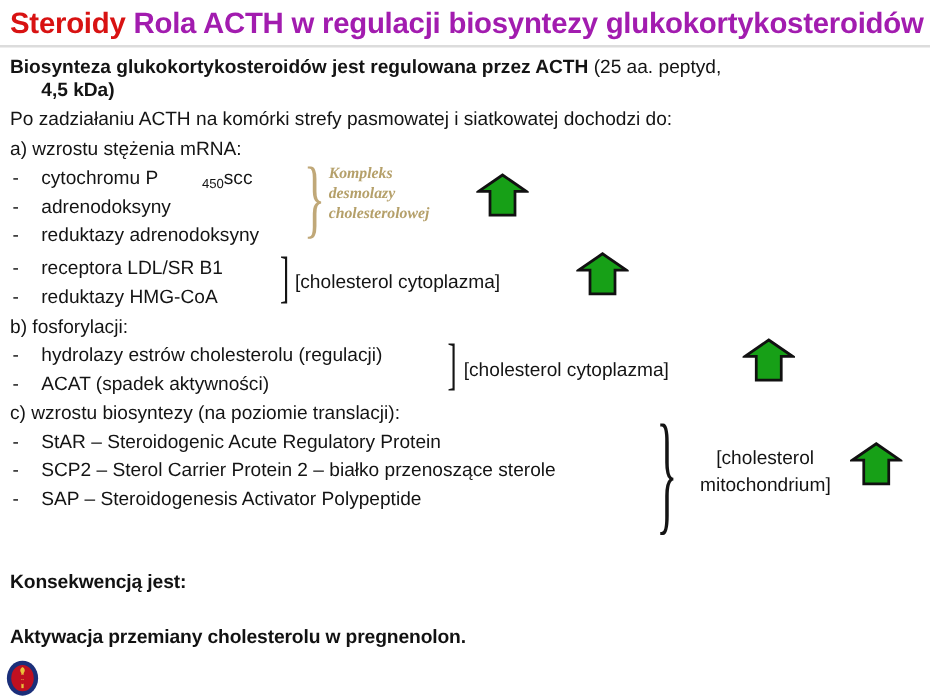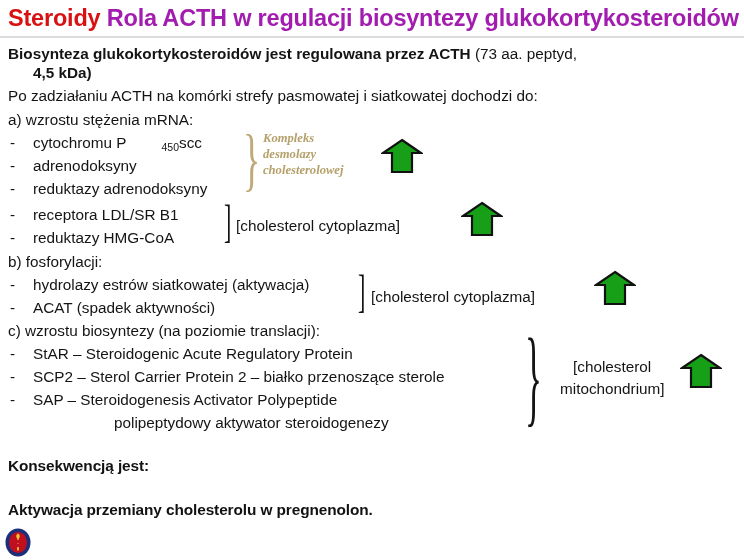--- a/index.html
+++ b/index.html
@@ -112,21 +112,21 @@
 <body>
 
 <div class="slide">
 
   <div class="title-bar">
     <span class="title-text title-steroidy">Steroidy</span><span class="title-text">&nbsp;</span><span class="title-text title-rest">Rola ACTH w regulacji biosyntezy glukokortykosteroidów</span>
   </div>
   <div class="title-rule"></div>
 
   <div class="ln" style="left:8px; top:44px;">
-    <span class="bold" style="font-weight:bold;">Biosynteza glukokortykosteroidów jest regulowana przez ACTH</span><span> (73 aa. peptyd,</span>
+    <span class="bold" style="font-weight:bold;">Biosynteza glukokortykosteroidów jest regulowana przez ACTH</span><span> (25 aa. peptyd,</span>
   </div>
   <div class="ln bold" style="left:33px; top:63px;">4,5 kDa)</div>
   <div class="ln" style="left:8px; top:110px;">a)  wzrostu stężenia mRNA:</div>
 
   <div class="ln" style="left:8px; top:86px;">Po zadziałaniu ACTH na komórki strefy pasmowatej i siatkowatej dochodzi do:</div>
 
   <div class="dash" style="left:10px; top:133px;">-</div>
   <div class="ln" style="left:33px; top:133px;">
     <span>cytochromu P</span><span class="sub">450</span><span>scc</span>
   </div>
@@ -160,21 +160,21 @@
 
   <div class="arrow" style="left:461px; top:201px; width:42px; height:37px;">
     <svg viewBox="0 0 42 37" width="42" height="37" xmlns="http://www.w3.org/2000/svg">
       <path d="M21 2 L40 15 L31 15 L31 34 L11 34 L11 15 L2 15 Z" fill="#17a017" stroke="#111111" stroke-width="2.2" stroke-linejoin="miter"></path>
     </svg>
   </div>
 
   <div class="ln" style="left:8px; top:252px;">b) fosforylacji:</div>
 
   <div class="dash" style="left:10px; top:275px;">-</div>
-  <div class="ln" style="left:33px; top:275px;">hydrolazy estrów siatkowatej (aktywacja)</div>
+  <div class="ln" style="left:33px; top:275px;">hydrolazy estrów cholesterolu (regulacji)</div>
 
   <div class="dash" style="left:10px; top:298px;">-</div>
   <div class="ln" style="left:33px; top:298px;">ACAT (spadek aktywności)</div>
 
   <div class="brace" style="left:358px; top:270px; font-size:26px; transform:scale(0.85,1.75);">]</div>
   <div class="ln" style="left:371px; top:287px;">[cholesterol cytoplazma]</div>
 
   <div class="arrow" style="left:594px; top:270px; width:42px; height:37px;">
     <svg viewBox="0 0 42 37" width="42" height="37" xmlns="http://www.w3.org/2000/svg">
       <path d="M21 2 L40 15 L31 15 L31 34 L11 34 L11 15 L2 15 Z" fill="#17a017" stroke="#111111" stroke-width="2.2" stroke-linejoin="miter"></path>
@@ -185,21 +185,20 @@
 
   <div class="dash" style="left:10px; top:344px;">-</div>
   <div class="ln" style="left:33px; top:344px;">StAR – Steroidogenic Acute Regulatory Protein</div>
 
   <div class="dash" style="left:10px; top:367px;">-</div>
   <div class="ln" style="left:33px; top:367px;">SCP2 – Sterol Carrier Protein 2 – białko przenoszące sterole</div>
 
   <div class="dash" style="left:10px; top:390px;">-</div>
   <div class="ln" style="left:33px; top:390px;">SAP – Steroidogenesis Activator Polypeptide</div>
 
-  <div class="ln" style="left:114px; top:413px;">polipeptydowy aktywator steroidogenezy</div>
 
   <div class="brace" style="left:525px; top:325px; font-size:44px; transform:scale(0.8,2.45);">}</div>
 
   <div class="ln" style="left:573px; top:357px;">[cholesterol</div>
   <div class="ln" style="left:560px; top:379px;">mitochondrium]</div>
 
   <div class="arrow" style="left:680px; top:353px; width:42px; height:37px;">
     <svg viewBox="0 0 42 37" width="42" height="37" xmlns="http://www.w3.org/2000/svg">
       <path d="M21 2 L40 15 L31 15 L31 34 L11 34 L11 15 L2 15 Z" fill="#17a017" stroke="#111111" stroke-width="2.2" stroke-linejoin="miter"></path>
     </svg>

